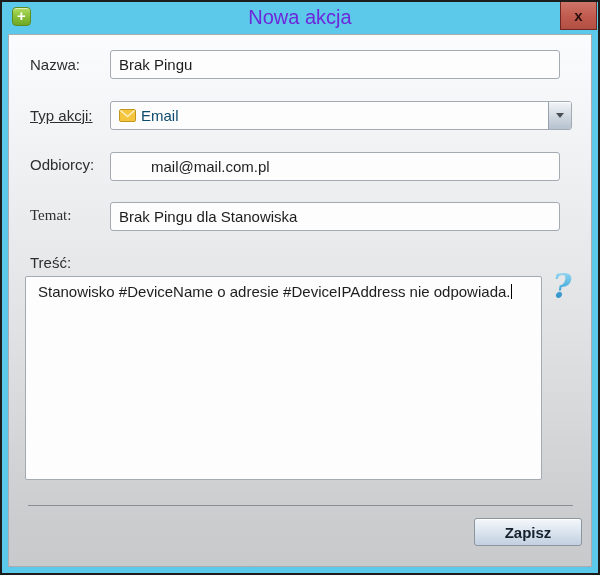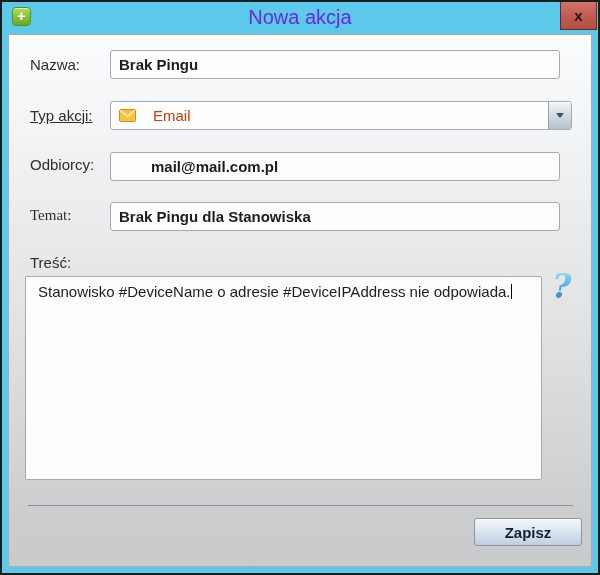--- a/index.html
+++ b/index.html
@@ -47,34 +47,34 @@
   .lbl-name{top:21px;}
   .lbl-type{top:72px;text-decoration:underline;}
   .lbl-recipients{top:121px;}
   .lbl-subject{top:172px;font-family:Liberation Serif, serif;}
   .lbl-body{top:219px;}
 
   .txt{
     position:absolute;left:101px;width:450px;height:29px;box-sizing:border-box;
     border:1px solid #a3aab1;border-radius:3px;background:#fdfdfe;
     font-family:"Liberation Sans",sans-serif;font-size:15px;color:#1d1d1d;
-    padding:0 8px;outline:none;font-weight:bold;
+    padding:0 8px;outline:none;
   }
   .txt-name{top:15px;}
   .txt-recipients{top:117px;padding-left:40px;}
   .txt-subject{top:167px;}
 
   
   .combo{
     position:absolute;left:101px;top:66px;width:462px;height:29px;box-sizing:border-box;
     border:1px solid #a3aab1;border-radius:3px;background:#fdfdfe;
     display:flex;align-items:center;
   }
   .email-ico{display:inline-flex;margin-left:8px;flex:0 0 auto;}
-  .combo-val{font-size:15px;color:#c2410c;margin-left:17px;flex:1 1 auto;}
+  .combo-val{font-size:15px;color:#0c4a6e;margin-left:5px;flex:1 1 auto;}
   .combo-arrow{
     flex:0 0 22px;align-self:stretch;
     border-left:1px solid #97a1ad;border-radius:0 2px 2px 0;
     background:linear-gradient(180deg,#f2f5f8 0%,#d3dae2 50%,#b6c1cf 100%);
     display:flex;align-items:center;justify-content:center;
     box-shadow:inset 0 1px 0 rgba(255,255,255,.7);
   }
   .tri{
     width:0;height:0;border-left:4px solid transparent;border-right:4px solid transparent;
     border-top:5px solid #4a4f55;

